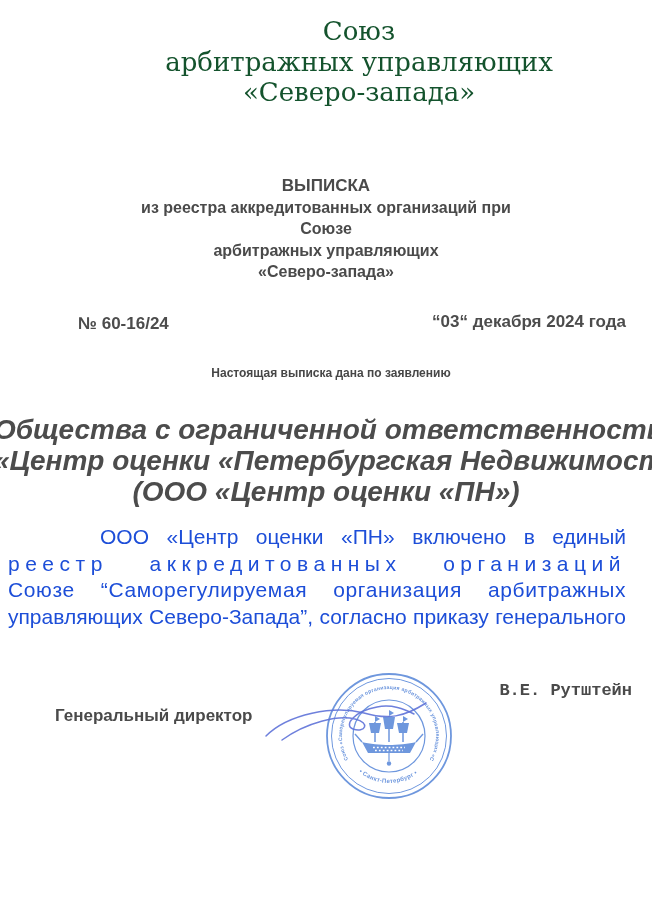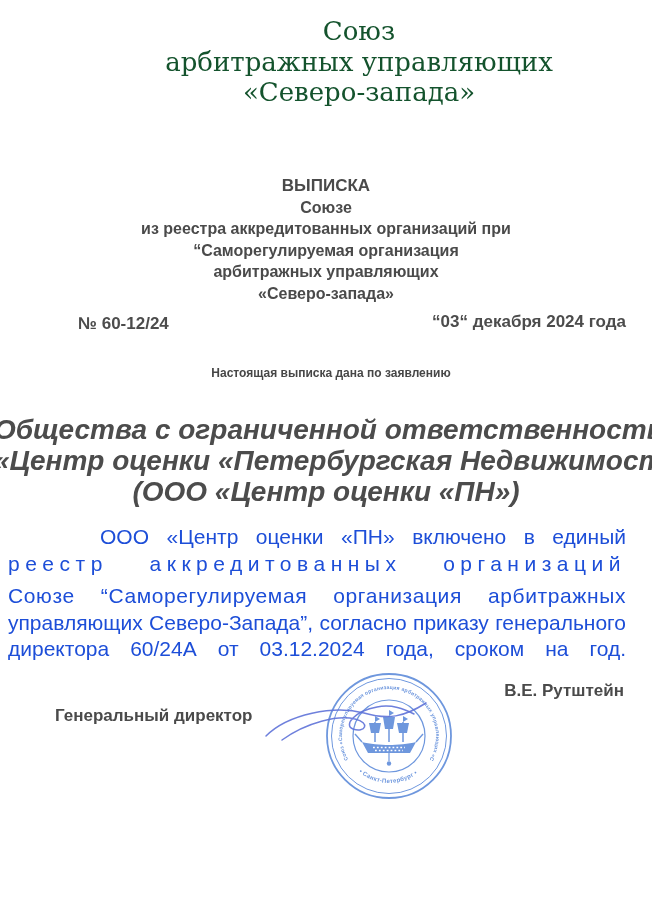--- a/index.html
+++ b/index.html
@@ -60,28 +60,28 @@
     position:absolute;top:524px;left:8px;width:618px;
     font-size:21px;color:#1d4ed8;
   }
   .jline{
     text-align:justify;
     line-height:26.5px;height:26.5px;overflow:hidden;
   }
   .jline::after{content:"";display:inline-block;width:100%;height:0;}
   .jline.indent{text-indent:92px;}
   .jline.spread{letter-spacing:5.5px;}
-  .jline.spread-sm{letter-spacing:0.6px;margin-top:6px;}
+  .jline.spread-sm{letter-spacing:0.6px;}
   
   .sig-row{
     position:absolute;top:684px;left:0;width:100%;
     font-weight:700;font-size:17px;color:#4a4a4a;
   }
   .sig-row .sig-title{position:absolute;left:55px;top:0;margin-top:22px;}
-  .sig-row .sig-name{position:absolute;right:28px;top:-3px;}
+  .sig-row .sig-name{position:absolute;right:20px;top:-3px;font-family:Liberation Mono, monospace;}
   
   .stamp-svg{position:absolute;left:317px;top:664px;width:144px;height:144px;opacity:.85;}
   .stamp-svg circle{fill:none;stroke:var(--stamp-blue);}
   .stamp-svg .ring-text{fill:var(--stamp-blue);font-family:"Liberation Sans",sans-serif;font-weight:700;}
   .stamp-svg .ship-stroke{stroke:var(--stamp-blue);fill:none;}
   .stamp-svg .ship-fill{fill:var(--stamp-blue);stroke:none;}
   .stamp-svg .ship-dots{stroke:#ffffff;stroke-width:1.4;stroke-dasharray:1.8 2.1;fill:none;}
   .handsig-svg{position:absolute;left:252px;top:694px;width:185px;height:52px;}
   .handsig-svg path{fill:none;stroke:var(--signature-blue);stroke-width:1.5;stroke-linecap:round;opacity:.9;}
 </style>
@@ -91,46 +91,44 @@
 <div class="page">
 
   <div class="org-header">
     <div>Союз</div>
     <div>арбитражных управляющих</div>
     <div>«Северо-запада»</div>
   </div>
 
   <div class="title-block">
     <div class="doc-title">ВЫПИСКА</div>
+    <div>из реестра аккредитованных организаций при</div>
     <div>Союзе</div>
-    <div>из реестра аккредитованных организаций при</div>
-    <div>“Саморегулируемая организация</div>
     <div>арбитражных управляющих</div>
     <div>«Северо-запада»</div>
   </div>
 
   <div class="meta-row">
-    <span class="doc-number">№ 60-12/24</span>
+    <span class="doc-number">№ 60-16/24</span>
     <span class="doc-date">“03“ декабря  2024 года</span>
   </div>
 
   <div class="statement">Настоящая выписка дана по заявлению</div>
 
   <div class="company-block">
     <div>Общества с ограниченной ответственностью</div>
     <div>«Центр оценки «Петербургская Недвижимость»</div>
     <div>(ООО «Центр оценки «ПН»)</div>
   </div>
 
   <div class="body-par">
     <div class="jline indent">ООО «Центр оценки «ПН»  включено в единый</div>
     <div class="jline spread">реестр аккредитованных организаций при</div>
     <div class="jline spread-sm">Союзе  “Саморегулируемая организация арбитражных</div>
     <div class="jline">управляющих Северо-Запада”, согласно приказу генерального</div>
-    <div class="jline">директора 60/24А от 03.12.2024 года, сроком на год.</div>
   </div>
 
   <div class="sig-row">
     <span class="sig-title">Генеральный директор</span>
     <span class="sig-name">В.Е. Рутштейн</span>
   </div>
 
   <svg class="stamp-svg" viewBox="-72 -72 144 144">
     <circle cx="0" cy="0" r="62" stroke-width="1.8"></circle>
     <circle cx="0" cy="0" r="57.5" stroke-width="1"></circle>

